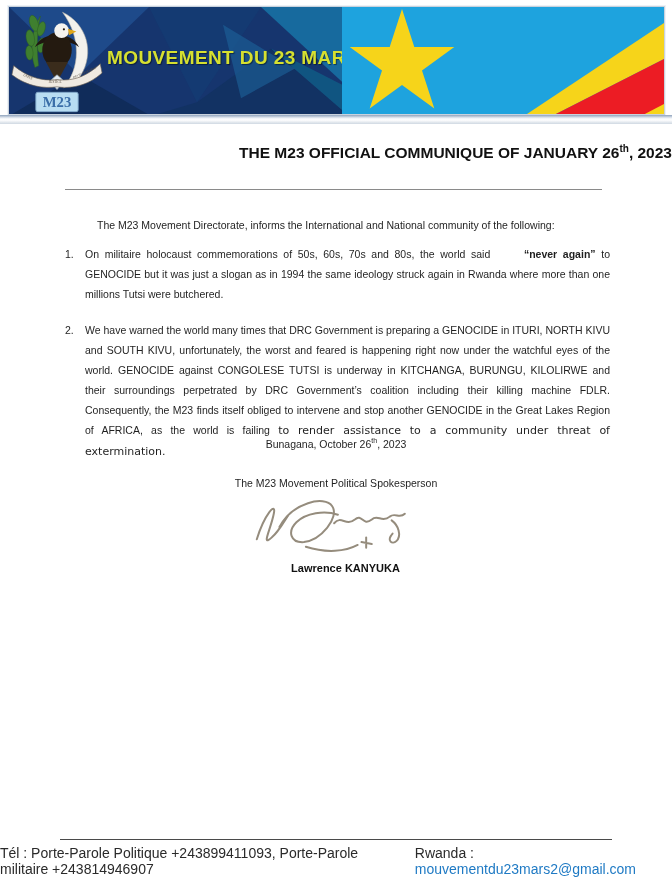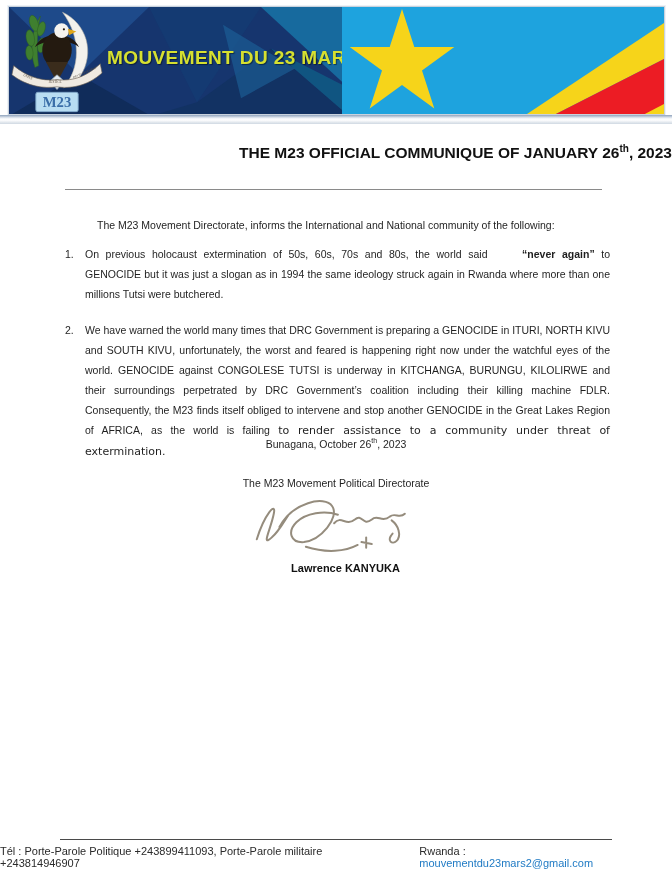--- a/index.html
+++ b/index.html
@@ -44,21 +44,21 @@
     font-size:10.5px;}
   .dateline sup,.intro sup{font-size:7px;}
   .spokesperson{position:absolute;left:0;top:477px;width:672px;text-align:center;font-size:10.5px;}
   .signature{position:absolute;left:246px;top:494px;width:180px;height:66px;}
   .signatory{position:absolute;left:0;top:562px;width:672px;text-align:center;
     font-size:11px;font-weight:bold;color:#111;padding-left:19px;}
 
   
   .footer-rule{position:absolute;left:60px;top:839px;width:552px;height:0;border-top:1px solid #4a4a4a;}
   .footer-row{position:absolute;left:0;top:845px;width:636px;display:flex;
-    justify-content:center;gap:26px;font-size:11px;color:#2a2a2a;}
+    justify-content:center;gap:26px;font-size:14px;color:#2a2a2a;}
   .footer-email a,.email-link{color:var(--link-blue);cursor:pointer;}
 </style>
 </head>
 <body>
 
 <div class="page">
 
   <div class="banner">
     <svg class="banner-bg" viewBox="0 0 340 110" preserveAspectRatio="none" aria-hidden="true">
       <rect x="0" y="0" width="340" height="110" style="fill:var(--navy)"></rect>
@@ -122,31 +122,31 @@
   <div class="chrome-strip"></div>
 
   <h1 class="doc-title"><span>THE M23 OFFICIAL COMMUNIQUE OF JANUARY 26</span><sup>th</sup><span>, 2023</span></h1>
   <div class="title-rule"></div>
 
   <p class="intro">The M23 Movement Directorate, informs the International and National community of the following:</p>
 
   <div class="items">
     <div class="item">
       <span class="item-number">1.</span>
-      <span class="item-text"><span>On previous holocaust extermination of 50s, 60s, 70s and 80s, the world said </span><span class="b">“never again”</span><span> to GENOCIDE but it was just a slogan as in 1994 the same ideology struck again in Rwanda where more than one millions Tutsi were butchered.</span></span>
+      <span class="item-text"><span>On militaire holocaust commemorations of 50s, 60s, 70s and 80s, the world said </span><span class="b">“never again”</span><span> to GENOCIDE but it was just a slogan as in 1994 the same ideology struck again in Rwanda where more than one millions Tutsi were butchered.</span></span>
     </div>
     <div class="item">
       <span class="item-number">2.</span>
       <span class="item-text"><span>We have warned the world many times that DRC Government is preparing a GENOCIDE in ITURI, NORTH KIVU and SOUTH KIVU, unfortunately, the worst and feared is happening right now under the watchful eyes of the world. GENOCIDE against CONGOLESE TUTSI is underway in KITCHANGA, BURUNGU, KILOLIRWE and their surroundings perpetrated by DRC Government’s coalition including their killing machine FDLR. Consequently, the M23 finds itself obliged to intervene and stop another GENOCIDE in the Great Lakes Region of AFRICA, as the world is failing </span><span class="alt-font">to render assistance to a community under threat of extermination.</span></span>
     </div>
   </div>
 
   <p class="dateline"><span>Bunagana, October 26</span><sup>th</sup><span>, 2023</span></p>
 
-  <p class="spokesperson">The M23 Movement Political Directorate</p>
+  <p class="spokesperson">The M23 Movement Political Spokesperson</p>
 
   <svg class="signature" viewBox="0 0 180 70">
     <g style="fill:none;stroke:#958c7d;stroke-width:2.1;stroke-linecap:round">
       <path d="M6,48 C14,22 27,7 24,21 C21,37 10,57 22,46 C29,40 35,29 39,23"></path>
       <path d="M30,35 C44,9 78,1 86,13 C94,25 74,49 56,51 C42,52 38,40 48,30 C58,20 78,17 92,22"></path>
       <path d="M88,31 C96,22 100,35 110,27 C118,20 118,35 128,27 C134,21 139,31 147,24 C153,19 157,27 163,21"></path>
       <path d="M149,28 C156,33 160,44 154,50 C150,54 143,50 150,42"></path>
       <path d="M58,56 C80,63 100,61 113,54"></path>
       <path d="M117,51 l11,2 M122,46 l0,11"></path>
     </g>

